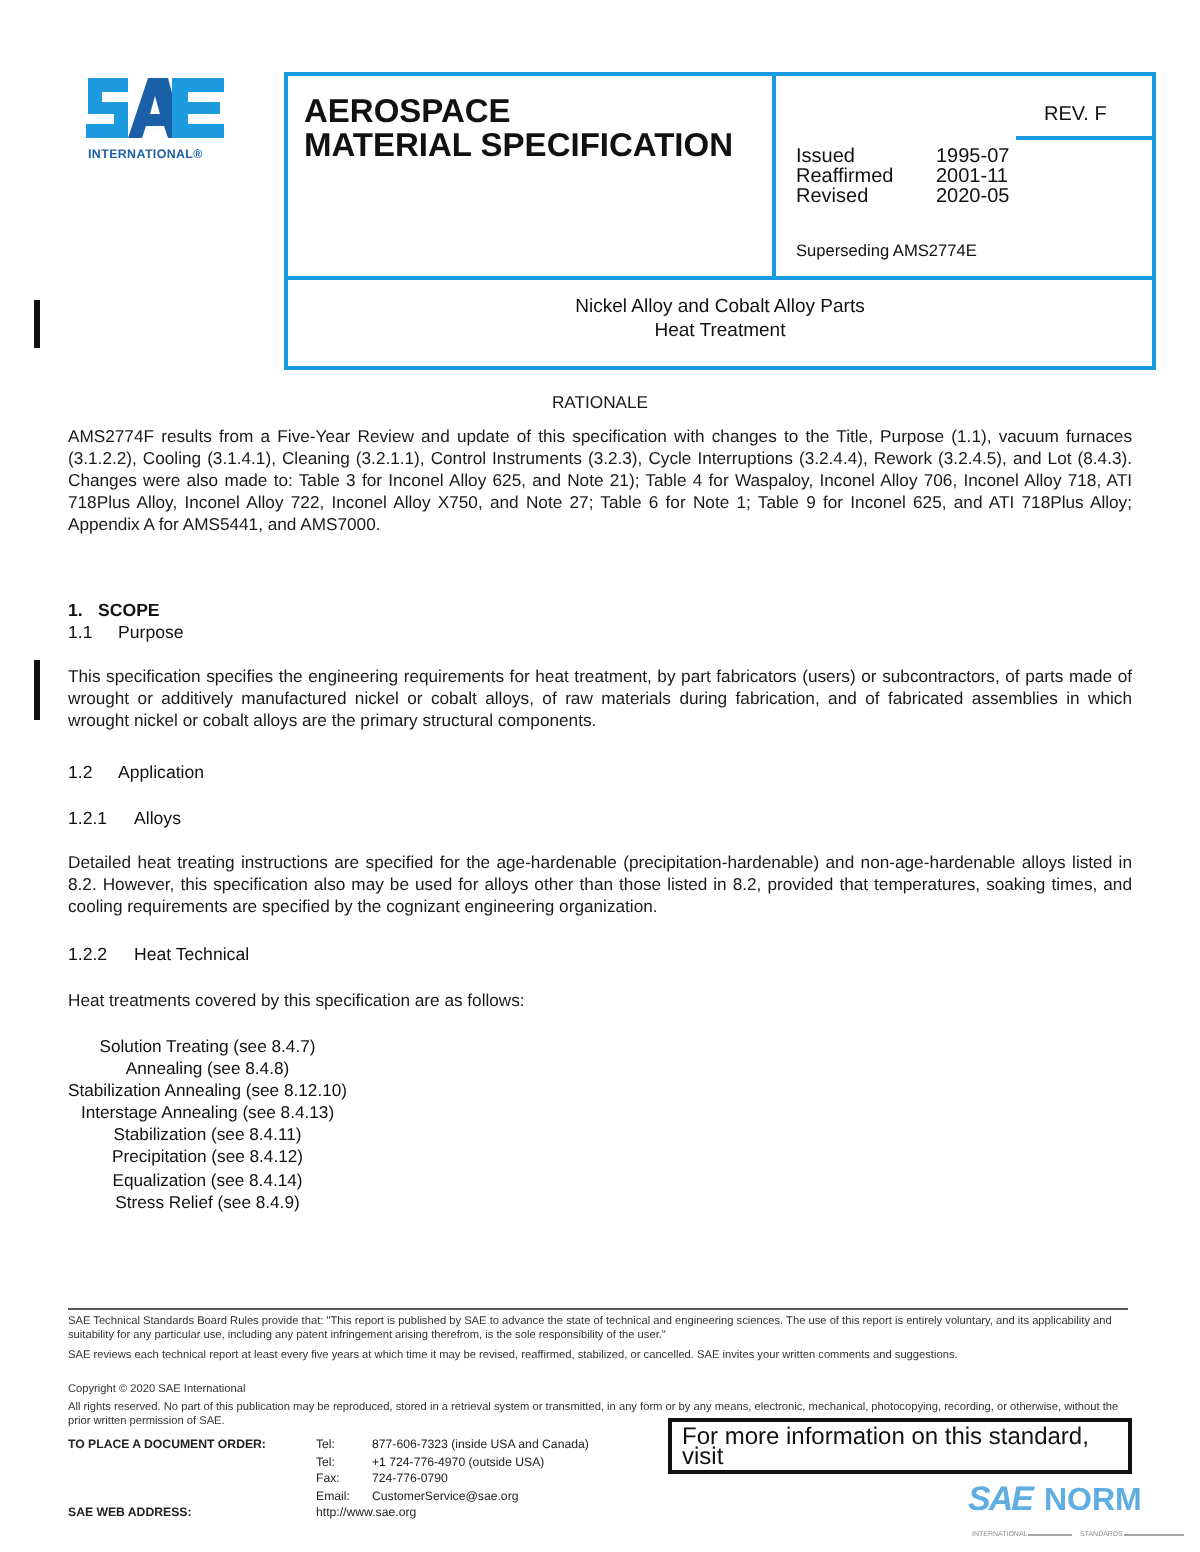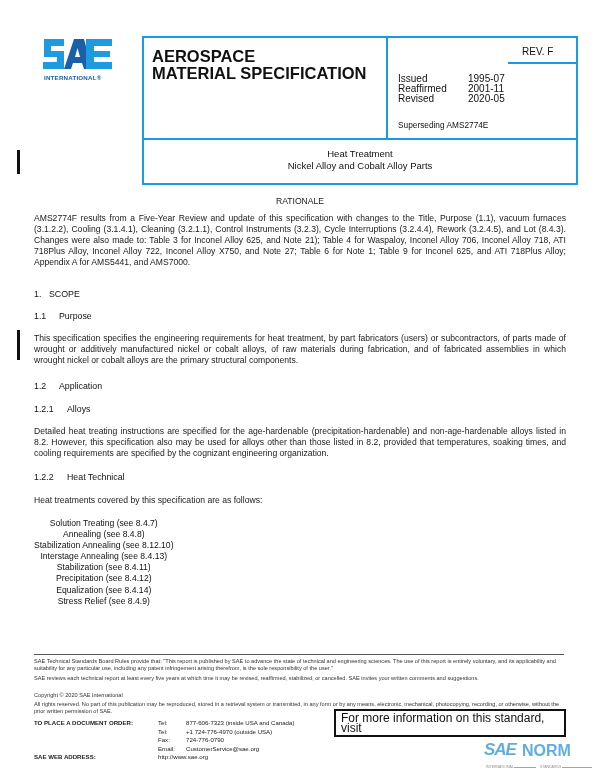--- a/index.html
+++ b/index.html
@@ -8,21 +8,21 @@
 
   .logo { position: absolute; left: 42px; top: 35px; width: 80px; height: 48px; }
   .logo-mark { position: absolute; left: 0; top: 0; width: 72px; height: 38px; }
   .logo-sub { position: absolute; left: 2px; top: 39px; font-size: 6.2px; font-weight: bold; color: #1a5fa8; letter-spacing: 0.2px; white-space: nowrap; }
 
   .hdr { position: absolute; left: 142px; top: 36px; width: 436px; height: 149px; border: 2px solid #1a9ae0; }
   .hdr-left { position: absolute; left: 0; top: 0; width: 244px; height: 100px; border-right: 2px solid #1a9ae0; padding: 10px 0 0 8px; }
   .hdr-title { font-size: 16.5px; font-weight: bold; line-height: 17px; color: #111; white-space: nowrap; }
   .hdr-right { position: absolute; left: 244px; top: 0; width: 188px; height: 100px; }
   .hdr-docid { position: absolute; left: 0; top: 0; width: 120px; height: 26px; border-right: 2px solid #1a9ae0; border-bottom: 2px solid #1a9ae0; padding: 6px 0 0 10px; font-size: 9.5px; font-weight: bold; }
-  .hdr-rev { position: absolute; left: 120px; top: 2px; width: 68px; height: 24px; border-bottom: 2px solid #1a9ae0; padding: 6px 0 0 14px; font-size: 10px; }
+  .hdr-rev { position: absolute; left: 120px; top: 8px; width: 68px; height: 24px; border-bottom: 2px solid #1a9ae0; padding: 6px 0 0 14px; font-size: 10px; }
   .hdr-dates { position: absolute; left: 10px; top: 36px; font-size: 10px; line-height: 10px; }
   .hdr-dates .row { display: flex; }
   .hdr-dates .lbl { width: 70px; }
   .hdr-super { position: absolute; left: 10px; top: 82px; font-size: 8.3px; }
   .hdr-bottom { position: absolute; left: 0; top: 100px; width: 432px; height: 45px; border-top: 2px solid #1a9ae0; text-align: center; padding-top: 8px; font-size: 9.5px; line-height: 12px; }
 
   .change-bar { position: absolute; width: 3px; background: #111; left: 17px; }
 
   .body-text { position: absolute; left: 34px; width: 532px; font-size: 8.6px; line-height: 11px; color: #1a1a1a; }
   .center { text-align: center; }
@@ -78,32 +78,32 @@
         <span>2001-11</span>
       </div>
       <div class="row">
         <span class="lbl">Revised</span>
         <span>2020-05</span>
       </div>
     </div>
     <div class="hdr-super">Superseding AMS2774E</div>
   </div>
   <div class="hdr-bottom">
+    <div>Nickel Alloy and Cobalt Alloy Parts</div>
     <div>Heat Treatment</div>
-    <div>Nickel Alloy and Cobalt Alloy Parts</div>
   </div>
 </div>
 
 <div class="change-bar" style="top:150px;height:24px;"></div>
 <div class="change-bar" style="top:330px;height:30px;"></div>
 
 <div class="body-text center" style="top:196px;">RATIONALE</div>
 <div class="body-text justify" style="top:213px;">AMS2774F results from a Five-Year Review and update of this specification with changes to the Title, Purpose (1.1), vacuum furnaces (3.1.2.2), Cooling (3.1.4.1), Cleaning (3.2.1.1), Control Instruments (3.2.3), Cycle Interruptions (3.2.4.4), Rework (3.2.4.5), and Lot (8.4.3). Changes were also made to: Table 3 for Inconel Alloy 625, and Note 21); Table 4 for Waspaloy, Inconel Alloy 706, Inconel Alloy 718, ATI 718Plus Alloy, Inconel Alloy 722, Inconel Alloy X750, and Note 27; Table 6 for Note 1; Table 9 for Inconel 625, and ATI 718Plus Alloy; Appendix A for AMS5441, and AMS7000.</div>
 
-<div class="heading" style="top:289px;">
+<div class="heading" style="top:300px;font-weight:bold;">
   <span class="num" style="width:15px;">1.</span><span>SCOPE</span>
 </div>
 
 <div class="heading" style="top:311px;">
   <span class="num" style="width:25px;">1.1</span><span>Purpose</span>
 </div>
 <div class="body-text justify" style="top:333px;">This specification specifies the engineering requirements for heat treatment, by part fabricators (users) or subcontractors, of parts made of wrought or additively manufactured nickel or cobalt alloys, of raw materials during fabrication, and of fabricated assemblies in which wrought nickel or cobalt alloys are the primary structural components.</div>
 
 <div class="heading" style="top:381px;">
   <span class="num" style="width:25px;">1.2</span><span>Application</span>

